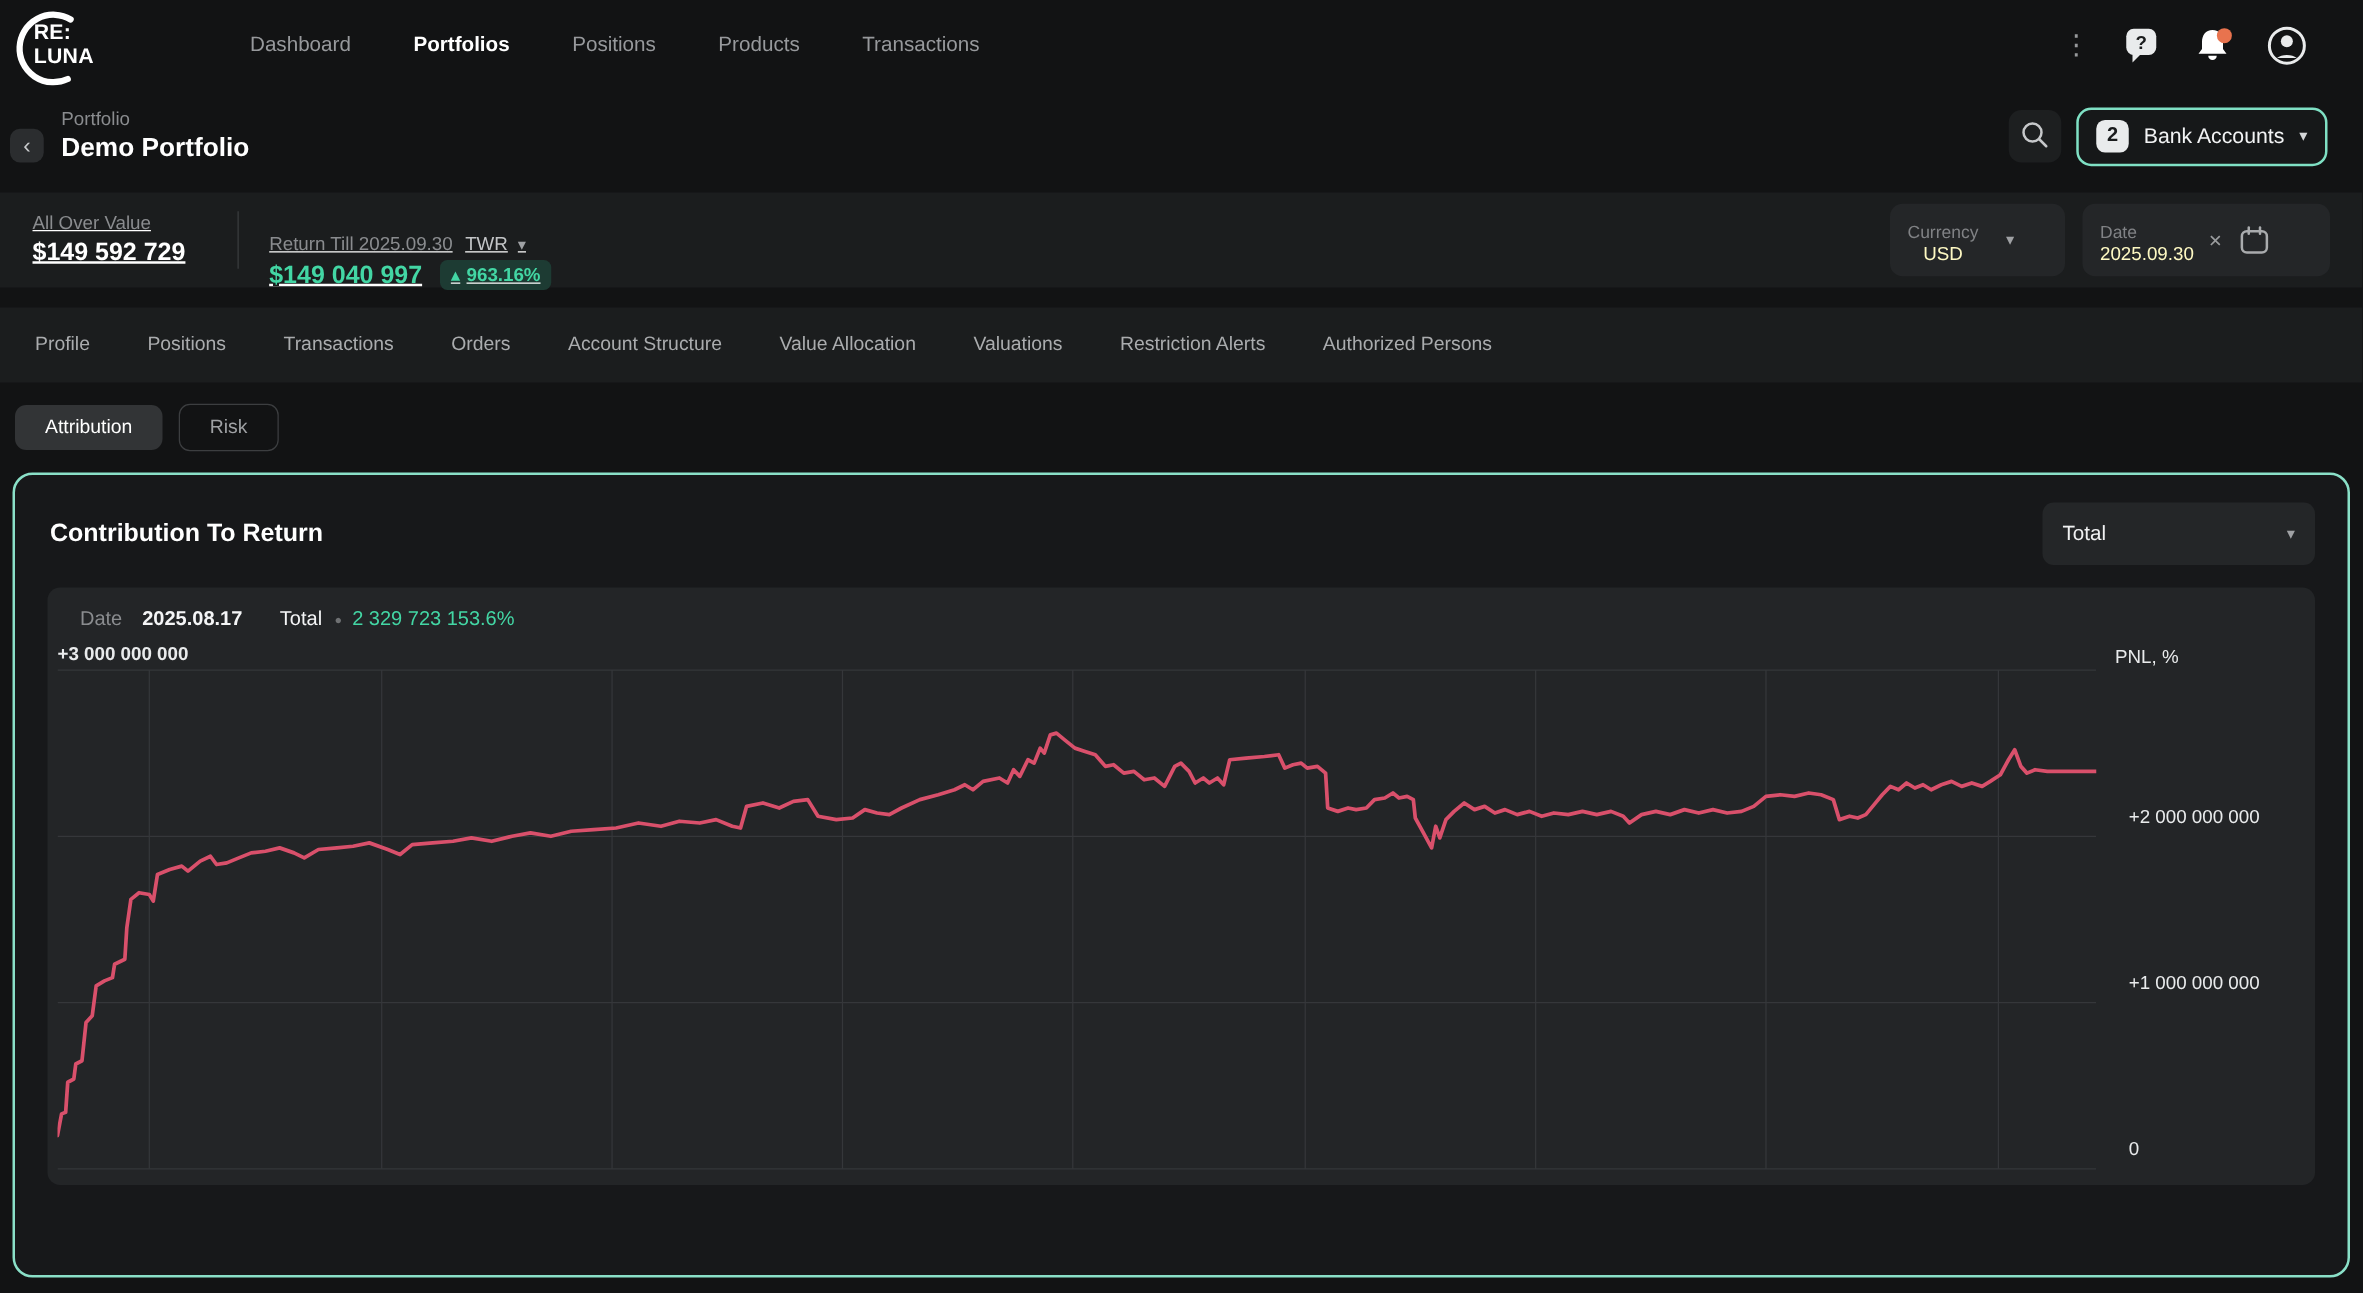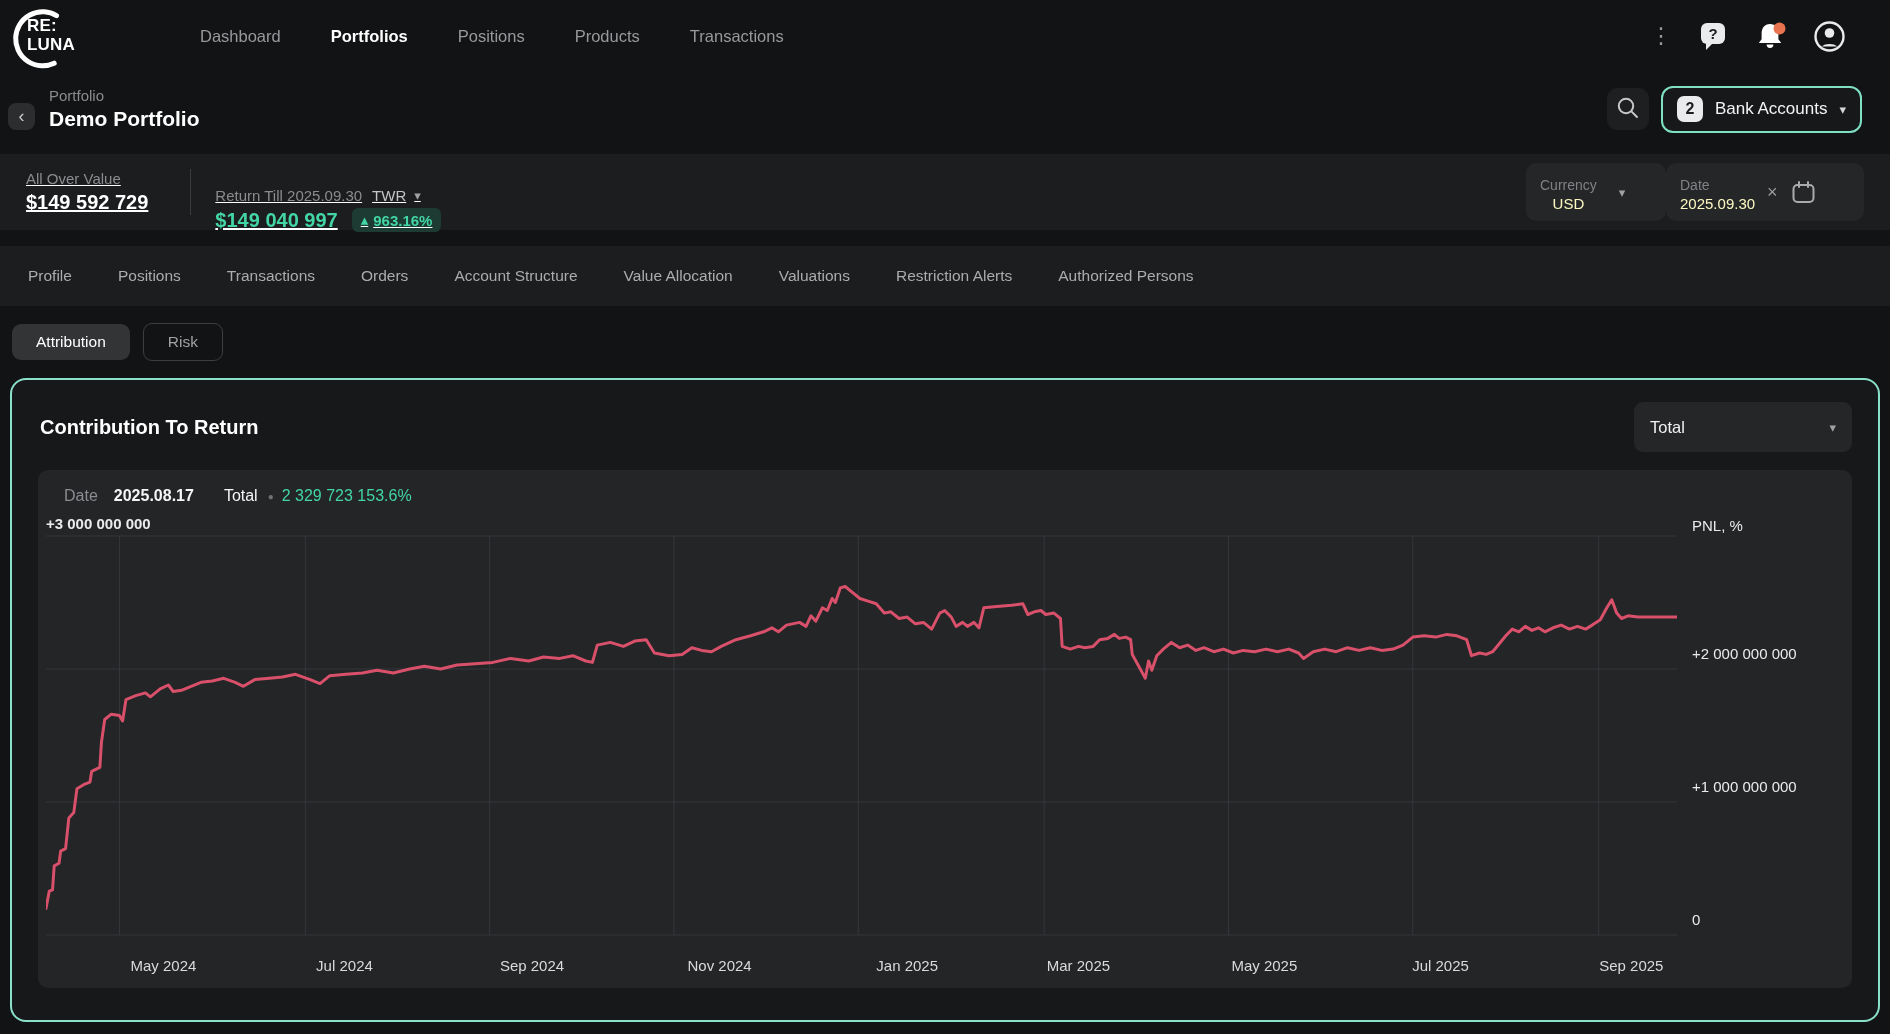--- a/index.html
+++ b/index.html
@@ -42,21 +42,21 @@
   .sum-block { display: flex; flex-direction: column; gap: 4px; text-decoration: underline; }
   .sum-label { font-size: 15px; color: #8a8c8f; white-space: nowrap; }
   .sum-value { font-size: 20px; font-weight: bold; color: #fff; }
   .divider { width: 1px; height: 46px; background: #3a3c3e; margin: 0 24px 0 42px; }
   .return-label-row { display: flex; align-items: center; gap: 10px; margin-top: 35px; }
   .twr { color: #c3c5c7; font-size: 15px; display: flex; align-items: center; gap: 8px; }
   .return-value-row { display: flex; align-items: center; gap: 14px; }
   .sum-value.teal { color: #43d6a4; }
   .change-badge { background: #1d3b33; color: #43d6a4; font-weight: bold; font-size: 15px;
     border-radius: 6px; padding: 3px 9px; display: flex; align-items: center; gap: 5px; }
-  .strip-right { margin-left: auto; display: flex; }
+  .strip-right { margin-left: auto; display: flex; gap: 14px; }
   .field-box { background: #242628; border-radius: 10px; padding: 9px 14px; display: flex;
     align-items: flex-end; gap: 12px; min-height: 58px; }
   .field-main { display: flex; flex-direction: column; gap: 2px; }
   .field-label { font-size: 14px; color: #808285; }
   .field-value { font-size: 15px; color: #fef9c3; }
   .field-box .caret { align-self: center; margin-left: 10px; }
   .close-x { color: #9a9c9e; font-size: 18px; align-self: center; }
   .currency-box { width: 140px; }
   .date-box { width: 198px; }
 
@@ -92,21 +92,21 @@
   .legend-series-value { color: #43d6a4; margin-left: 8px; }
 
   .chart-body { display: flex; height: 435px; padding-left: 8px; }
   .plot { flex: 1; position: relative; font-weight: bold; }
   .plot svg { width: 100%; height: 100%; display: block; }
   .plot-top-label { position: absolute; left: 0; top: 2px; font-size: 15px; color: #e9ebec; }
   .grid { stroke: #35373a; stroke-width: 1; }
   .series-line { fill: none; stroke-width: 3; stroke-linejoin: round; stroke-linecap: round; }
   .y-gutter { width: 175px; position: relative; flex: 0 0 auto; }
   .y-axis-name { position: absolute; top: 4px; left: 15px; font-size: 15px; color: #e9ebec; }
-  .ytick { position: absolute; left: 15px; font-size: 15px; color: #e9ebec; white-space: nowrap; }
+  .ytick { position: absolute; left: 26px; font-size: 15px; color: #e9ebec; white-space: nowrap; }
   .x-axis { position: relative; height: 40px; margin-right: 175px; margin-left: 8px; }
   .xtick { position: absolute; top: 9px; transform: translateX(-50%); font-size: 15px;
     color: #d8dadb; white-space: nowrap; }
 </style>
 </head>
 <body>
 
 <nav class="top-nav">
   <div class="brand">
     <span>
@@ -280,25 +280,14 @@
         <div class="plot-top-label">+3 000 000 000</div>
       </div>
       <div class="y-gutter">
         <div class="y-axis-name">PNL, %</div>
       <div class="ytick" style="top: 132px;">+2 000 000 000</div>
           <div class="ytick" style="top: 265px;">+1 000 000 000</div>
           <div class="ytick" style="top: 398px;">0</div>
         </div>
     </div>
 
-    <div class="x-axis">
-        <div class="xtick" style="left: 7.2%;">May 2024</div>
-        <div class="xtick" style="left: 18.3%;">Jul 2024</div>
-        <div class="xtick" style="left: 29.8%;">Sep 2024</div>
-        <div class="xtick" style="left: 41.3%;">Nov 2024</div>
-        <div class="xtick" style="left: 52.8%;">Jan 2025</div>
-        <div class="xtick" style="left: 63.3%;">Mar 2025</div>
-        <div class="xtick" style="left: 74.7%;">May 2025</div>
-        <div class="xtick" style="left: 85.5%;">Jul 2025</div>
-        <div class="xtick" style="left: 97.2%;">Sep 2025</div>
-      </div>
   </div>
 </section>
 
 </body></html>

